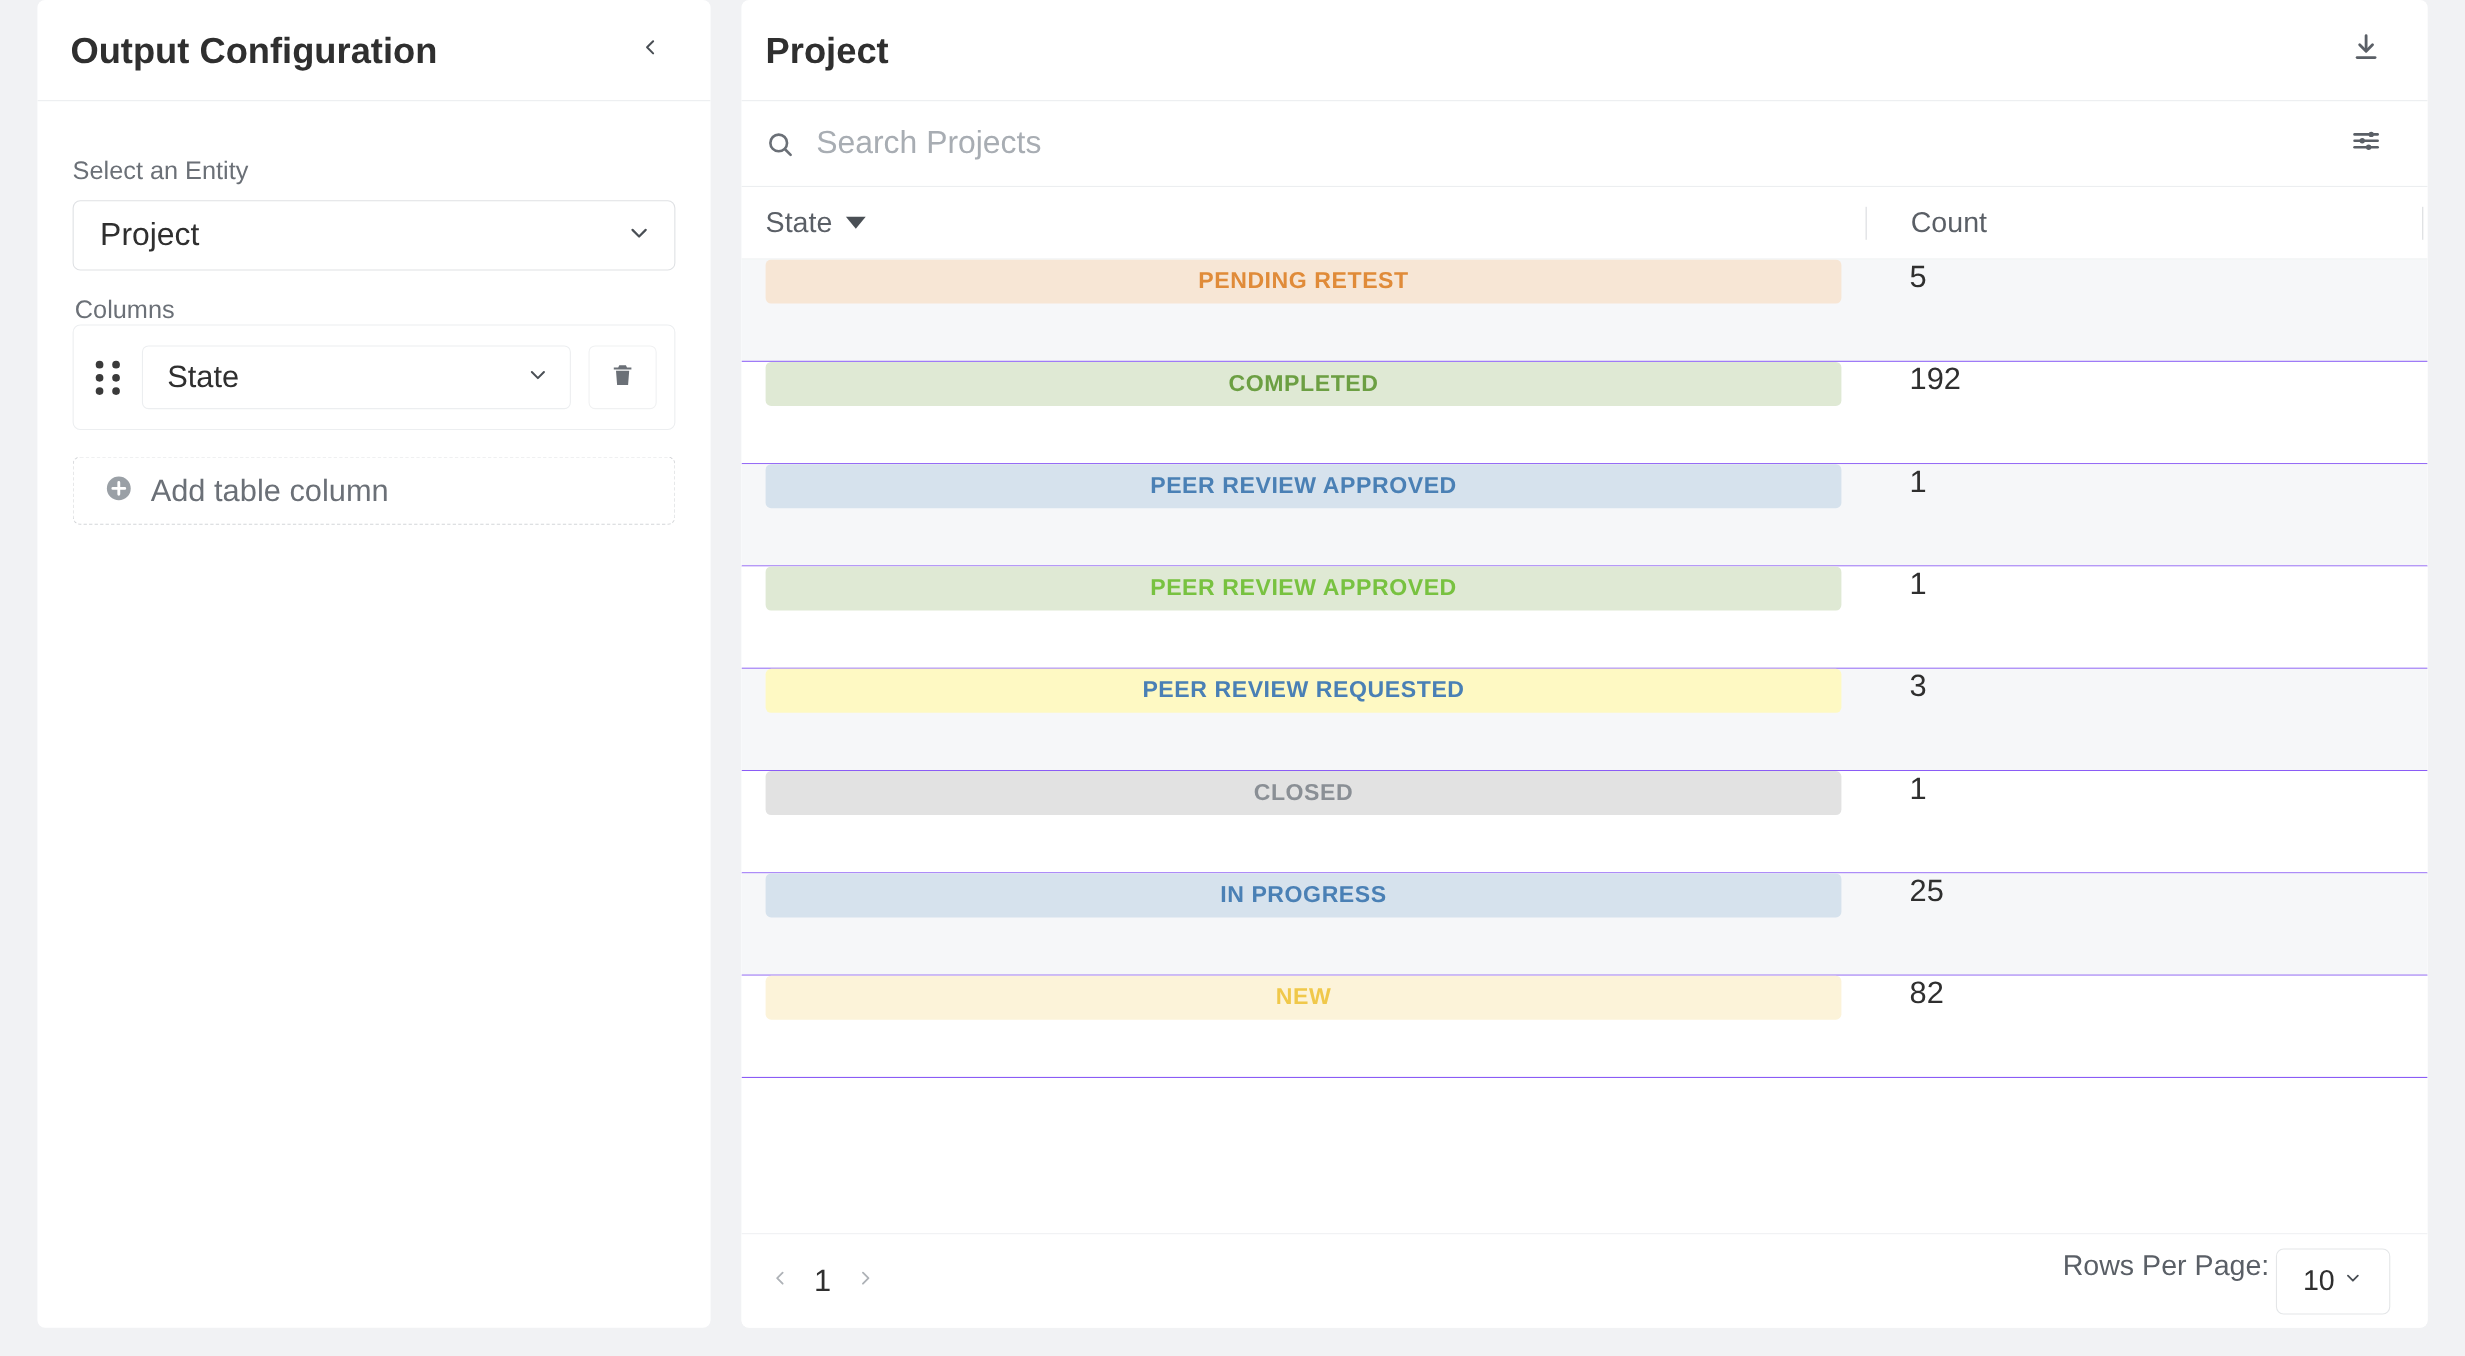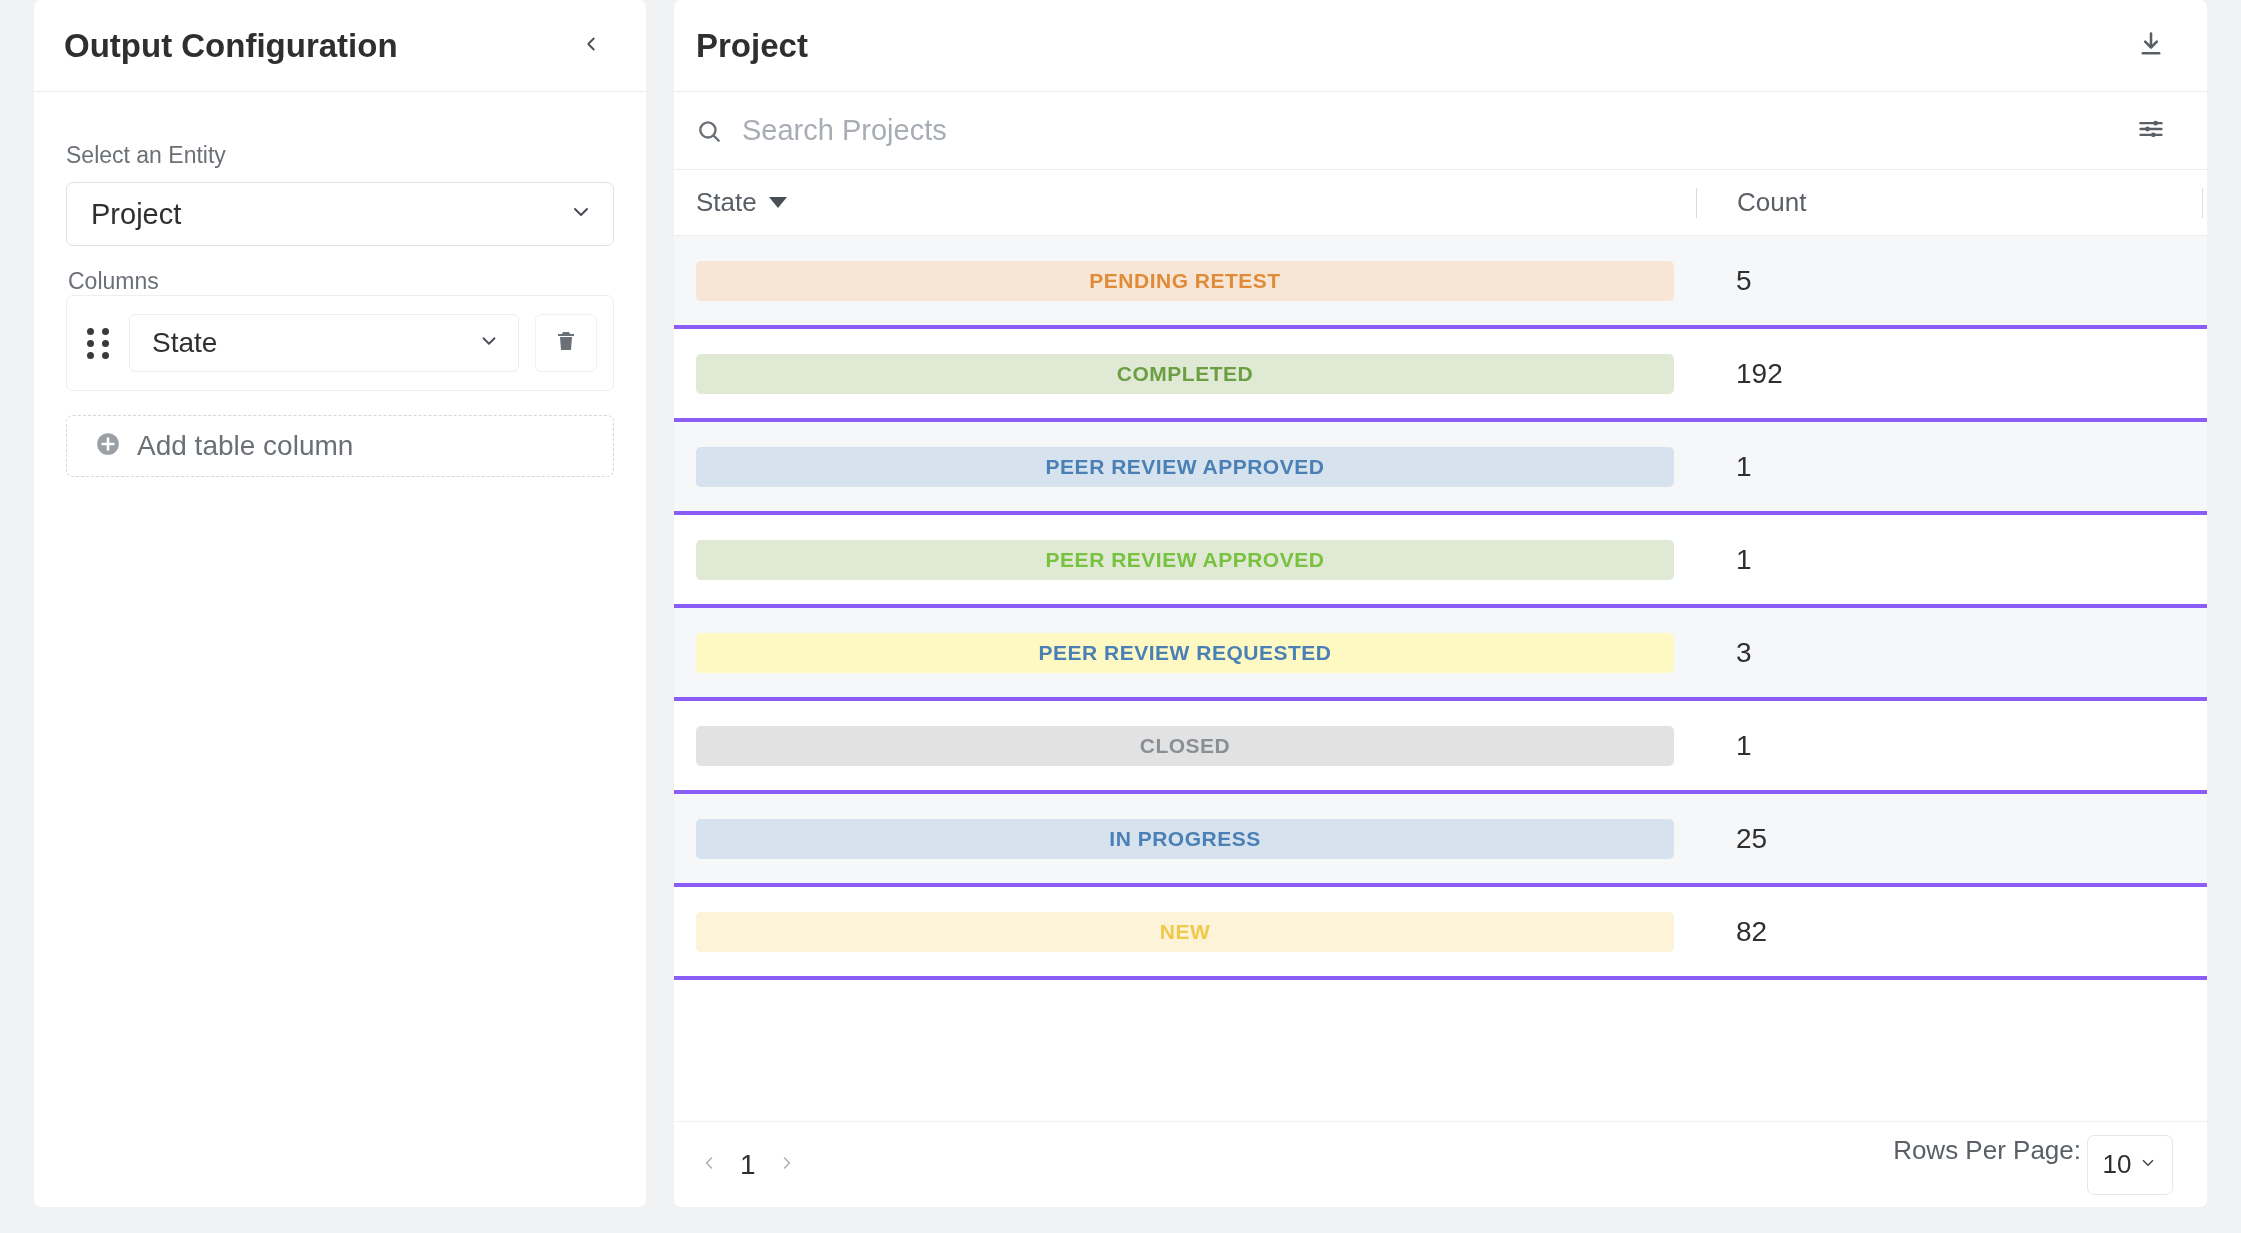--- a/index.html
+++ b/index.html
@@ -284,22 +284,22 @@
   .sort-tri {
     width: 0; height: 0;
     border-left: 9px solid transparent;
     border-right: 9px solid transparent;
     border-top: 11px solid #4a4f55;
   }
   .rows { flex: 1 1 auto; overflow: hidden; }
   .row {
     height: 93px;
     display: flex;
-    align-items: center;
-    border-bottom: 4px solid #8b5cf6;
+    align-items: flex-start;
+    border-bottom: 1px solid #8b5cf6;
   }
   .row.odd { background: #f6f7f9; }
   .row.even { background: #ffffff; }
   .cell-state {
     width: 1022px; flex: 0 0 1022px;
     padding: 0 22px;
   }
   .pill {
     height: 40px;
     border-radius: 5px;
@@ -335,21 +335,21 @@
   }
   .pg-num { font-size: 28px; color: #2f2f2f; }
   .foot-right {
     margin-left: auto;
     display: flex;
     align-items: flex-start;
     gap: 6px;
   }
   .rpp-label { font-size: 26px; color: #5a5f66; }
   .rpp-select {
-    width: 86px; height: 60px;
+    width: 104px; height: 60px;
     border: 1px solid #e4e6e8;
     border-radius: 7px;
     display: flex;
     align-items: center;
     justify-content: center;
     gap: 8px;
     cursor: pointer;
     background: #fff;
   }
   .rpp-select .v { font-size: 26px; color: #2f2f2f; }

